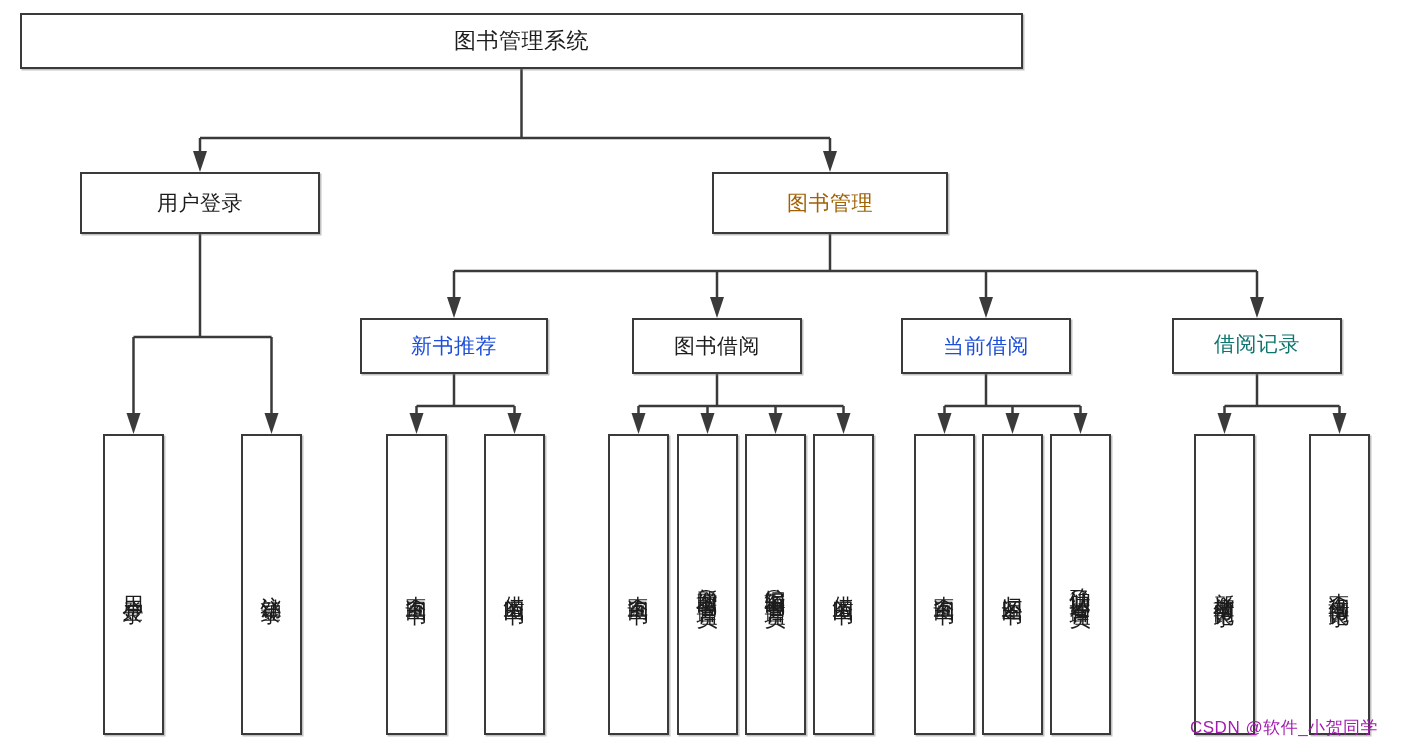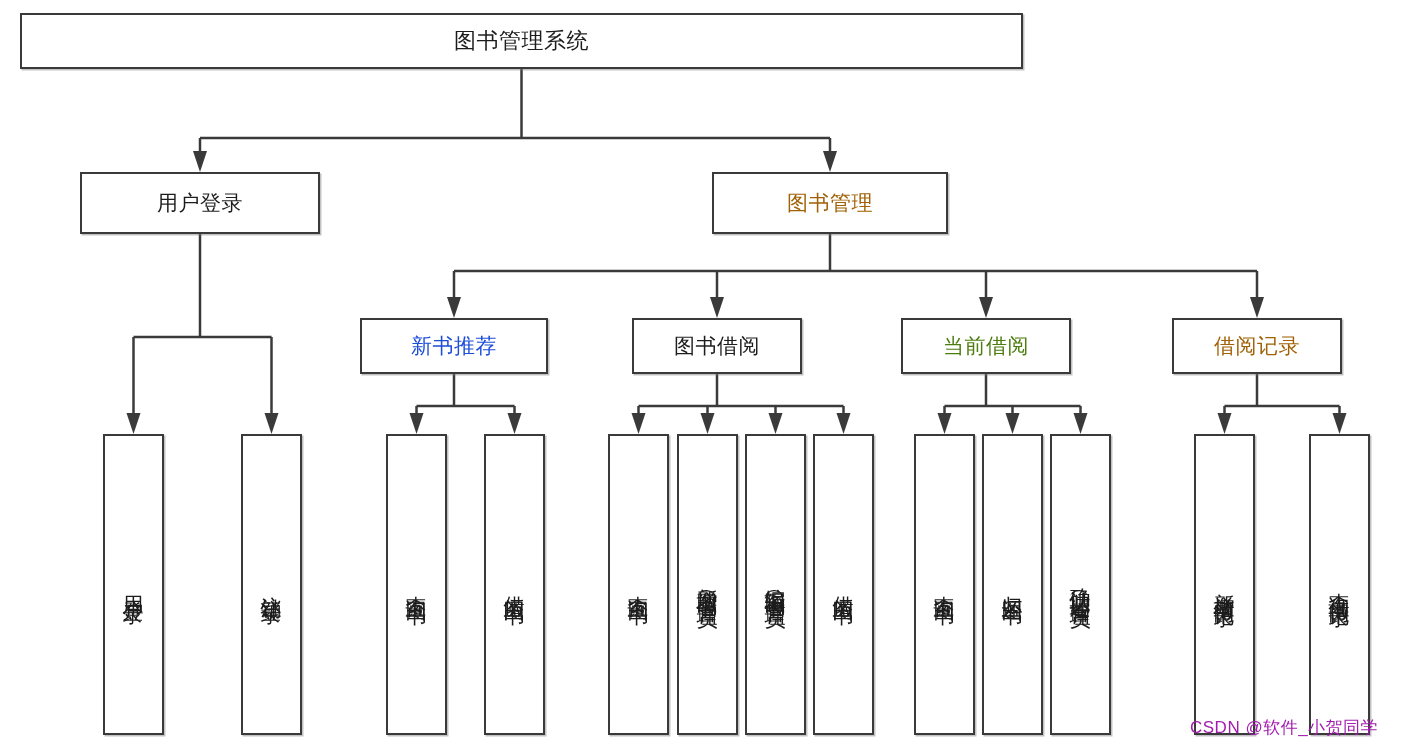--- a/index.html
+++ b/index.html
@@ -133,24 +133,24 @@
       <div class="node-box" style="left: 712px; top: 172px; width: 236px; height: 62px; border-color: rgb(58, 58, 58);">
         <span class="node-label" style="color: #a16207;">图书管理</span>
       </div>
       <div class="node-box" style="left: 360px; top: 318px; width: 188px; height: 56px; border-color: rgb(58, 58, 58);">
         <span class="node-label" style="color: #1d4ed8;">新书推荐</span>
       </div>
       <div class="node-box" style="left: 632px; top: 318px; width: 170px; height: 56px; border-color: rgb(58, 58, 58);">
         <span class="node-label" style="color: rgb(28, 28, 28);">图书借阅</span>
       </div>
       <div class="node-box" style="left: 901px; top: 318px; width: 170px; height: 56px; border-color: rgb(58, 58, 58);">
-        <span class="node-label" style="color: #4d7c0f;">当前借阅</span>
+        <span class="node-label" style="color: #1d4ed8;">当前借阅</span>
       </div>
       <div class="node-box" style="left: 1172px; top: 318px; width: 170px; height: 56px; border-color: rgb(58, 58, 58);">
-        <span class="node-label" style="color: #a16207;">借阅记录</span>
+        <span class="node-label" style="color: #0f766e; font-family: Liberation Mono, monospace;">借阅记录</span>
       </div>
       <div class="node-box vertical" style="left: 103px; top: 434px; width: 61px; height: 301px; border-color: rgb(58, 58, 58);">
         <span class="node-label" style="color: rgb(28, 28, 28);">用户登录</span>
       </div>
       <div class="node-box vertical" style="left: 241px; top: 434px; width: 61px; height: 301px; border-color: rgb(58, 58, 58);">
         <span class="node-label" style="color: rgb(28, 28, 28);">注销登录</span>
       </div>
       <div class="node-box vertical" style="left: 386px; top: 434px; width: 61px; height: 301px; border-color: rgb(58, 58, 58);">
         <span class="node-label" style="color: rgb(28, 28, 28);">查询图书</span>
       </div>

